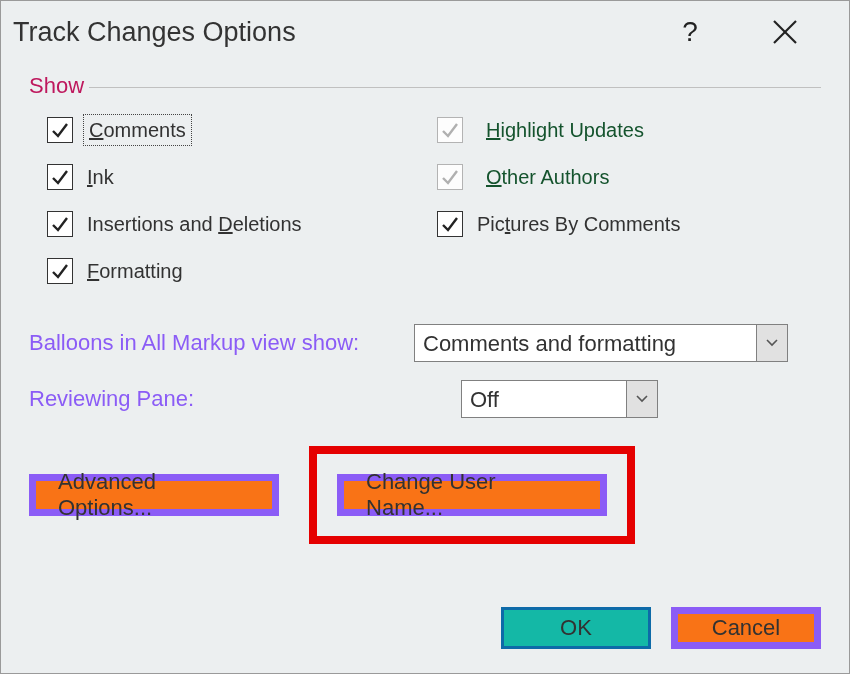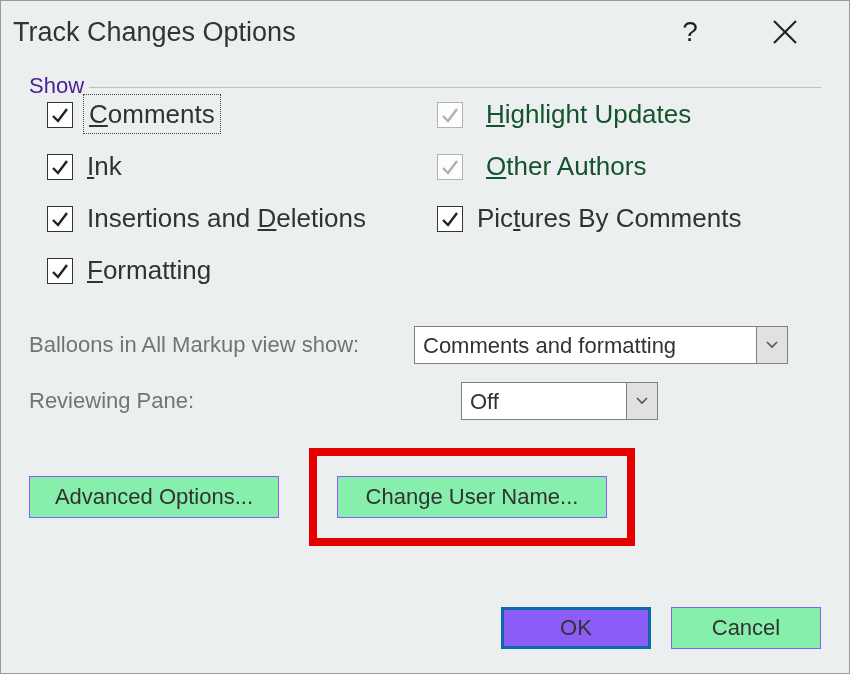--- a/index.html
+++ b/index.html
@@ -50,23 +50,23 @@
     margin-left: 30px;
   }
   .titlebar .close svg { display:block; }
 
   .body {
     padding: 10px 28px 0 28px;
   }
 
   .group-label {
     font-size: 22px;
-    color: #4c1d95;
+    color: #be185d;
     position: relative;
-    margin-bottom: 0;
+    margin-bottom: 18px;
   }
   .group-label::after {
     content: "";
     position: absolute;
     left: 60px;
     right: 0;
     top: 55%;
     height: 1px;
     background: #c0c0c0;
   }
@@ -102,21 +102,21 @@
     cursor: pointer;
   }
   .cb.disabled {
     border-color: #b3b3b3;
     background: #fdfdfd;
     cursor: default;
   }
   .cb svg { display:block; }
 
   .check-label {
-    font-size: 26px;
+    font-size: 20px;
     color: #323232;
     white-space: nowrap;
   }
   .check-label.disabled { color: #14532d; margin-left: 9px; }
   .check-label .ul { text-decoration: underline; }
   .focus-rect {
     outline: 1px dotted #444;
     outline-offset: 3px;
     padding: 1px 2px;
   }
@@ -127,21 +127,21 @@
     flex-direction: column;
     gap: 18px;
   }
   .form-row {
     display: flex;
     align-items: center;
   }
   .form-row .lbl {
     width: 385px;
     font-size: 22px;
-    color: #737373;
+    color: #8b5cf6;
   }
 
   .select {
     display: flex;
     align-items: stretch;
     height: 36px;
     border: 1px solid #808080;
     background: #fff;
     cursor: pointer;
   }
@@ -166,22 +166,22 @@
   .sel-narrow .sel-text { flex:1; }
 
   .bottom-btns {
     margin-top: 28px;
     display:flex;
     align-items:center;
     gap: 30px;
   }
   .btn {
     height: 42px;
-    border: 1px solid #8b5cf6;
-    background: #86efac;
+    border: 7px solid #8b5cf6;
+    background: #f97316;
     font-size: 22px;
     color: #323232;
     display:flex;
     align-items:center;
     justify-content:center;
     padding: 0 22px;
     cursor:pointer;
     box-sizing:border-box;
   }
   .btn-adv { width: 250px; }
@@ -195,21 +195,21 @@
   .footer {
     position:absolute;
     right: 28px;
     bottom: 24px;
     display:flex;
     gap: 20px;
   }
   .btn-ok {
     width: 150px;
     border: 3px solid #0d6aa8;
-    background: #8b5cf6;
+    background: #14b8a6;
   }
   .btn-cancel { width: 150px; }
 </style>
 </head>
 <body>
 
 <div class="dialog">
 
   <div class="titlebar">
     <div class="title">Track Changes Options</div>

